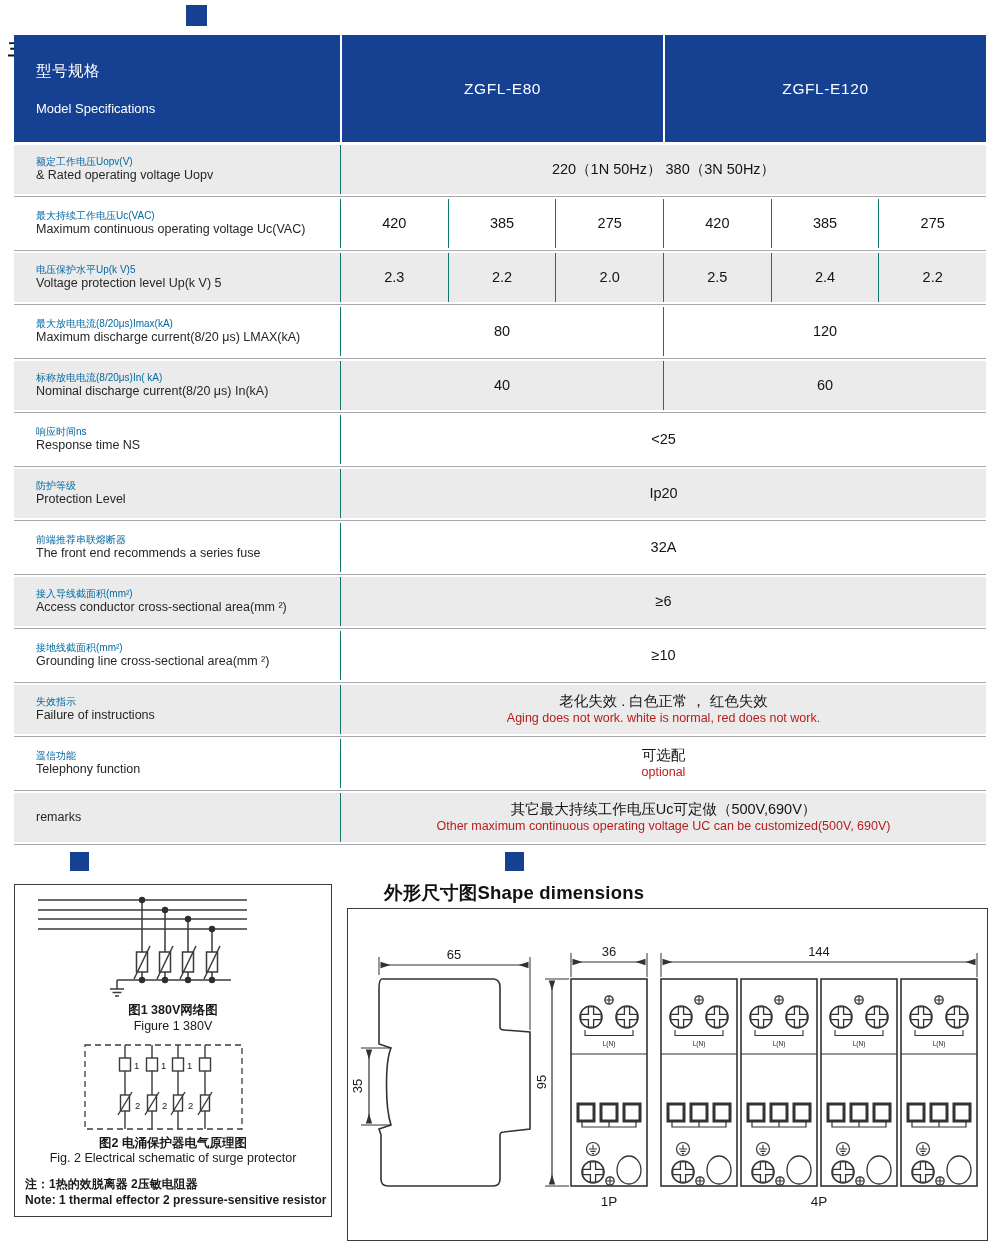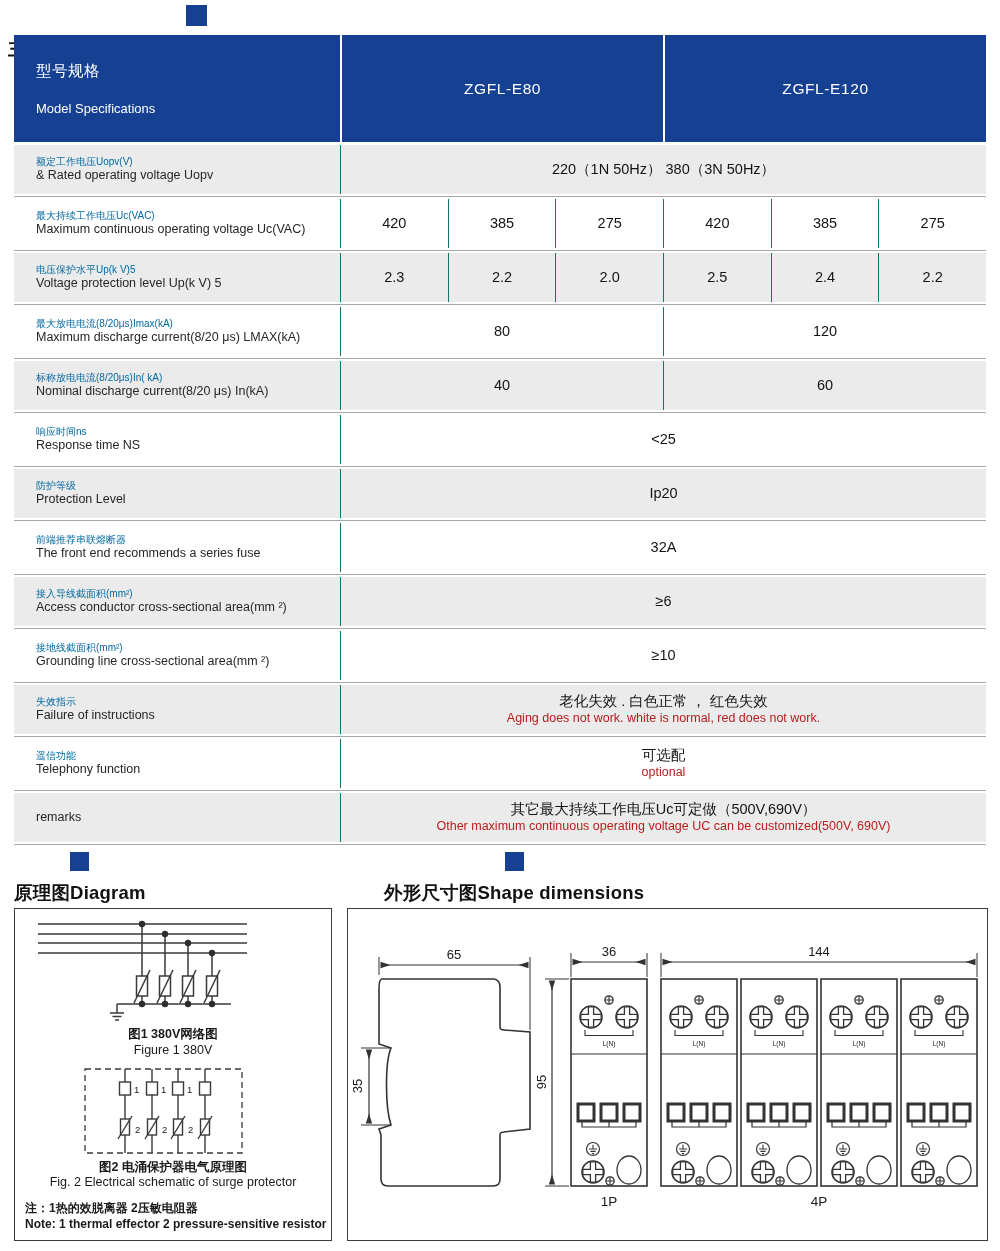--- a/index.html
+++ b/index.html
@@ -29,21 +29,21 @@
   .tv{box-sizing:border-box;border-left:1px solid #0f766e;display:flex;flex-direction:column;align-items:center;justify-content:center;
       text-align:center;font-size:14.5px;color:#141414;padding:3px 6px;}
   .tv .vz{font-size:14.5px;line-height:1.35;}
   .tv .ve{font-size:12.5px;line-height:1.25;color:#b91c1c;}
   .f1{flex:1;}.f3{flex:3;}.f6{flex:6;}
   .rsep{height:5px;position:relative;}
   .rsep::after{content:"";position:absolute;left:0;right:0;top:2px;height:1px;background:#a8a8a8;}
 
   
   .dbox{position:absolute;border:1.5px solid #3c3c3c;background:#fff;}
-  #box-diagram{left:14px;top:908px;width:316px;height:331px;}
+  #box-diagram{left:14px;top:884px;width:316px;height:331px;}
   #box-shape{left:347px;top:908px;width:639px;height:331px;}
   svg{display:block;}
   svg text{font-family:"Liberation Sans","DejaVu Sans",sans-serif;fill:#1a1a1a;}
   .cap-zh{font-size:12.5px;font-weight:bold;}
   .cap-en{font-size:12.5px;}
   .note-t{font-size:12px;font-weight:bold;}
   .dim{font-size:13px;}
   .plab{font-size:13.5px;}
   .tiny{font-size:6.5px;}
   .mk{font-size:9.5px;}

